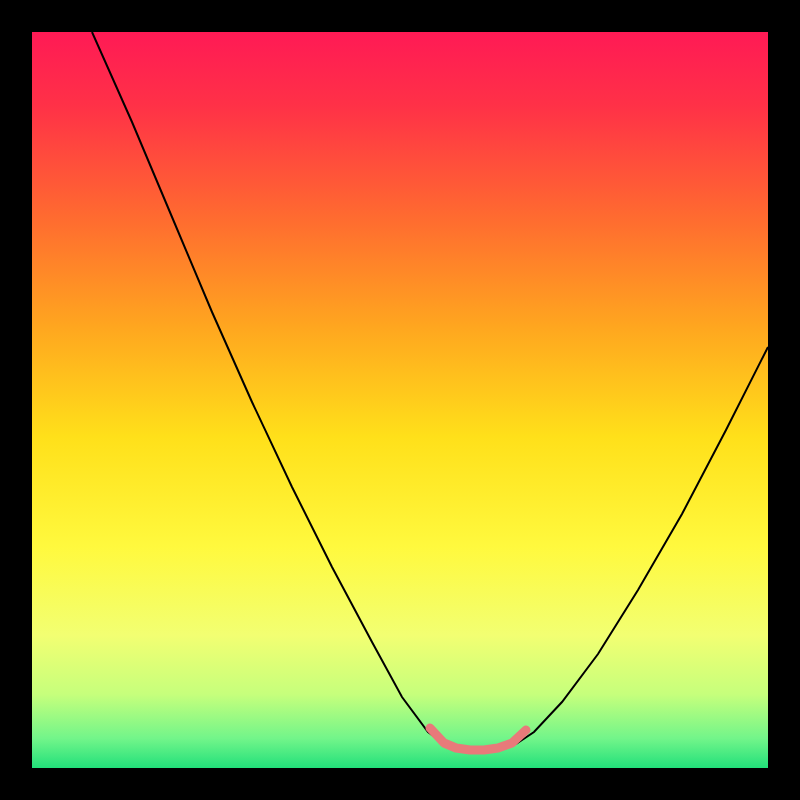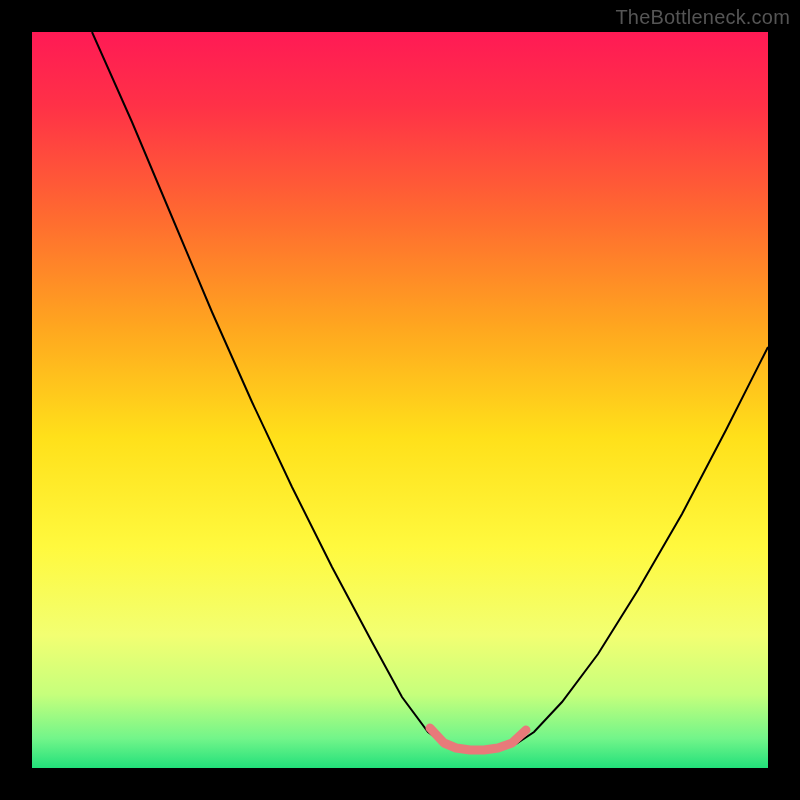--- a/index.html
+++ b/index.html
@@ -87,14 +87,13 @@
     </svg>
 
     <svg class="overlay" viewBox="0 0 736 736" preserveAspectRatio="none">
       <path id="left-branch" class="curve" d="M 60 0 L 100 90 L 140 185 L 180 280 L 220 370 L 260 455 L 300 535 L 340 610 L 370 665 L 396 700 L 414 713"></path>
       <path id="right-branch" class="curve" d="M 484 712 L 502 700 L 530 670 L 566 622 L 606 558 L 650 482 L 694 398 L 736 315"></path>
       <path id="marker" class="marker" d="M 398 696 L 412 711 L 424 716 L 438 718 L 452 718 L 466 716 L 480 711 L 494 698"></path>
     </svg>
 
   </div>
 
-  <div class="watermark">TheBottleneck.com</div>
 </div>
 
 </body></html>

